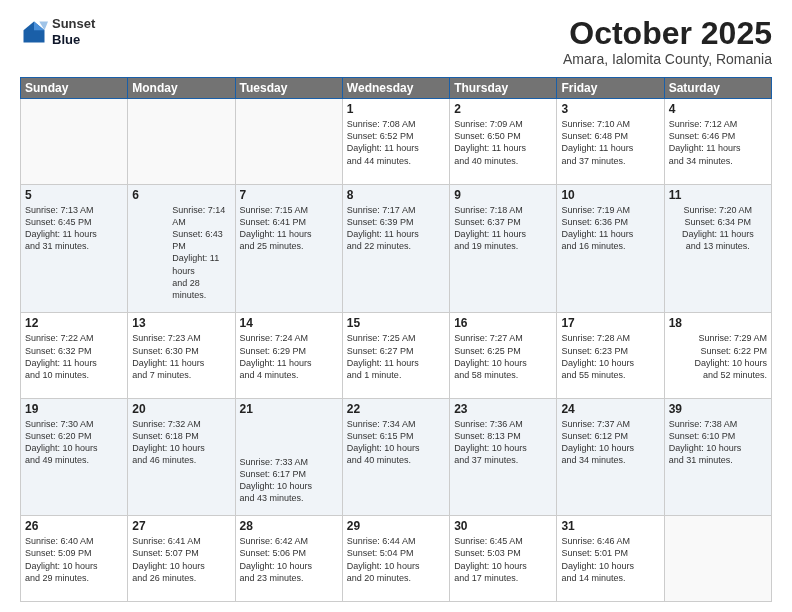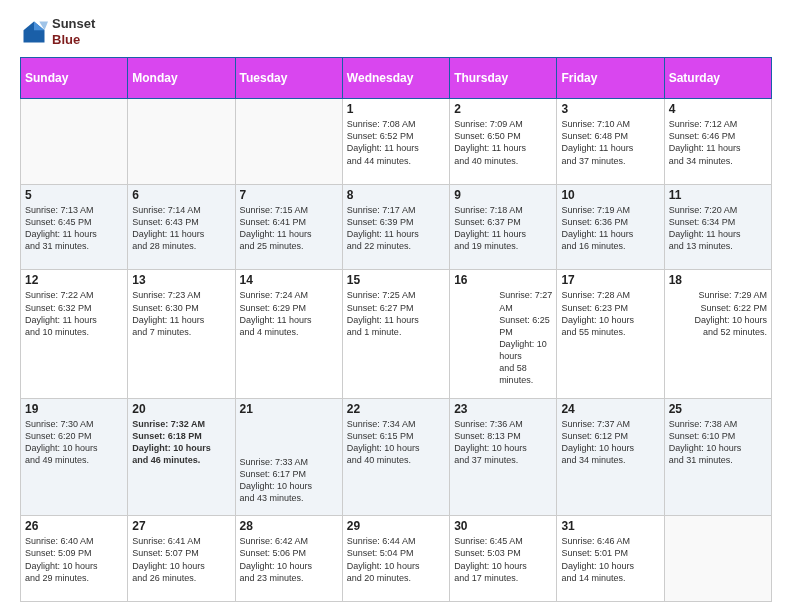--- a/index.html
+++ b/index.html
@@ -27,21 +27,21 @@
       display: flex;
       align-items: center;
       gap: 4px;
     }
     .logo-text {
       font-size: 13px;
       font-weight: bold;
       line-height: 1.2;
     }
     .logo-general { color: #333; }
-    .logo-blue { color: #7f1d1d; }
+    .logo-blue { color: #0f172a; }
     .logo-icon {
       width: 28px;
       height: 28px;
     }
     .title-block {
       text-align: right;
     }
     .month-title {
       font-size: 32px;
       font-weight: bold;
@@ -53,25 +53,25 @@
       color: #444;
     }
     .calendar {
       flex: 1;
       border: 1px solid #ccc;
       border-collapse: collapse;
       width: 100%;
       table-layout: fixed;
     }
     .calendar th {
-      background-color: #d946ef;
+      background-color: #737373;
       color: #fff;
       font-size: 12px;
       font-weight: bold;
-      padding: 13px 4px;
+      padding: 3px 4px;
       text-align: left;
       border: 1px solid #1a5fa8;
     }
     .calendar td {
       border: 1px solid #ccc;
       vertical-align: top;
       padding: 3px 4px;
       font-size: 9.5px;
       color: #333;
       background: #fff;
@@ -104,20 +104,24 @@
       <svg class="logo-icon" viewBox="0 0 32 32">
         <polygon points="16,4 28,14 28,28 4,28 4,14" fill="#1a5fa8"></polygon>
         <polygon points="16,4 28,14 16,14" fill="#4a90d9"></polygon>
         <polygon points="22,4 32,4 28,14" fill="#a0c4e8"></polygon>
       </svg>
       <div class="logo-text">
         <div class="logo-general">Sunset</div>
         <div class="logo-blue">Blue</div>
       </div>
     </div>
+    <div class="title-block">
+      <div class="month-title">October 2025</div>
+      <div class="subtitle">Amara, Ialomita County, Romania</div>
+    </div>
   </div>
 
   <table class="calendar">
     <thead>
       <tr>
       <th>Sunday</th>
           <th>Monday</th>
           <th>Tuesday</th>
           <th>Wednesday</th>
           <th>Thursday</th>
@@ -162,21 +166,21 @@
         <tr class="row-shade">
           <td>
             <div class="day-num">5</div>
             <div class="day-info" style="white-space: pre-line;">Sunrise: 7:13 AM
 Sunset: 6:45 PM
 Daylight: 11 hours
 and 31 minutes.</div>
           </td>
           <td>
             <div class="day-num">6</div>
-            <div class="day-info" style="white-space: pre-line;">Sunrise: 7:14 AM
+            <div class="day-info" style="white-space: pre-line; margin-left: 40px;">Sunrise: 7:14 AM
 Sunset: 6:43 PM
 Daylight: 11 hours
 and 28 minutes.</div>
           </td>
           <td>
             <div class="day-num">7</div>
             <div class="day-info" style="white-space: pre-line;">Sunrise: 7:15 AM
 Sunset: 6:41 PM
 Daylight: 11 hours
 and 25 minutes.</div>
@@ -197,21 +201,21 @@
           </td>
           <td>
             <div class="day-num">10</div>
             <div class="day-info" style="white-space: pre-line;">Sunrise: 7:19 AM
 Sunset: 6:36 PM
 Daylight: 11 hours
 and 16 minutes.</div>
           </td>
           <td>
             <div class="day-num">11</div>
-            <div class="day-info" style="white-space: pre-line;">Sunrise: 7:20 AM
+            <div class="day-info" style="white-space: pre-line; text-align: center;">Sunrise: 7:20 AM
 Sunset: 6:34 PM
 Daylight: 11 hours
 and 13 minutes.</div>
           </td>
         </tr>
         <tr>
           <td>
             <div class="day-num">12</div>
             <div class="day-info" style="white-space: pre-line;">Sunrise: 7:22 AM
 Sunset: 6:32 PM
@@ -234,21 +238,21 @@
           </td>
           <td>
             <div class="day-num">15</div>
             <div class="day-info" style="white-space: pre-line;">Sunrise: 7:25 AM
 Sunset: 6:27 PM
 Daylight: 11 hours
 and 1 minute.</div>
           </td>
           <td>
             <div class="day-num">16</div>
-            <div class="day-info" style="white-space: pre-line; margin-left: 45px;">Sunrise: 7:27 AM
+            <div class="day-info" style="white-space: pre-line;">Sunrise: 7:27 AM
 Sunset: 6:25 PM
 Daylight: 10 hours
 and 58 minutes.</div>
           </td>
           <td>
             <div class="day-num">17</div>
             <div class="day-info" style="white-space: pre-line;">Sunrise: 7:28 AM
 Sunset: 6:23 PM
 Daylight: 10 hours
 and 55 minutes.</div>
@@ -264,21 +268,21 @@
         <tr class="row-shade">
           <td>
             <div class="day-num">19</div>
             <div class="day-info" style="white-space: pre-line;">Sunrise: 7:30 AM
 Sunset: 6:20 PM
 Daylight: 10 hours
 and 49 minutes.</div>
           </td>
           <td>
             <div class="day-num">20</div>
-            <div class="day-info" style="white-space: pre-line; font-weight: bold;">Sunrise: 7:32 AM
+            <div class="day-info" style="white-space: pre-line;">Sunrise: 7:32 AM
 Sunset: 6:18 PM
 Daylight: 10 hours
 and 46 minutes.</div>
           </td>
           <td>
             <div class="day-num">21</div>
             <div class="day-info" style="white-space: pre-line; margin-top: 40px;">Sunrise: 7:33 AM
 Sunset: 6:17 PM
 Daylight: 10 hours
 and 43 minutes.</div>
@@ -298,21 +302,21 @@
 and 37 minutes.</div>
           </td>
           <td>
             <div class="day-num">24</div>
             <div class="day-info" style="white-space: pre-line;">Sunrise: 7:37 AM
 Sunset: 6:12 PM
 Daylight: 10 hours
 and 34 minutes.</div>
           </td>
           <td>
-            <div class="day-num">25</div>
+            <div class="day-num">39</div>
             <div class="day-info" style="white-space: pre-line;">Sunrise: 7:38 AM
 Sunset: 6:10 PM
 Daylight: 10 hours
 and 31 minutes.</div>
           </td>
         </tr>
         <tr>
           <td>
             <div class="day-num">26</div>
             <div class="day-info" style="white-space: pre-line;">Sunrise: 6:40 AM

